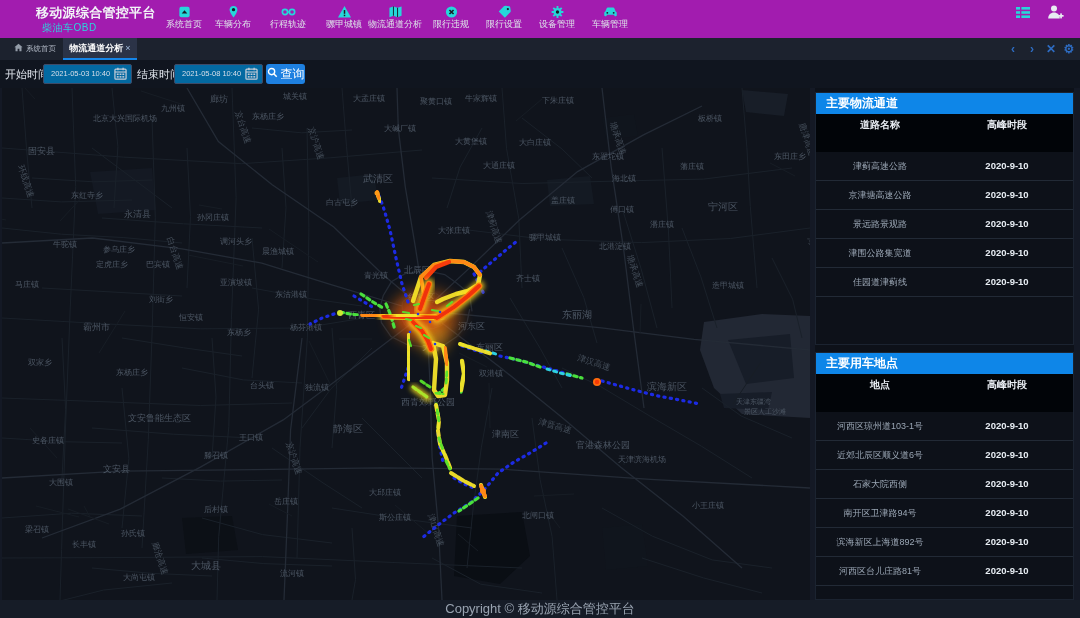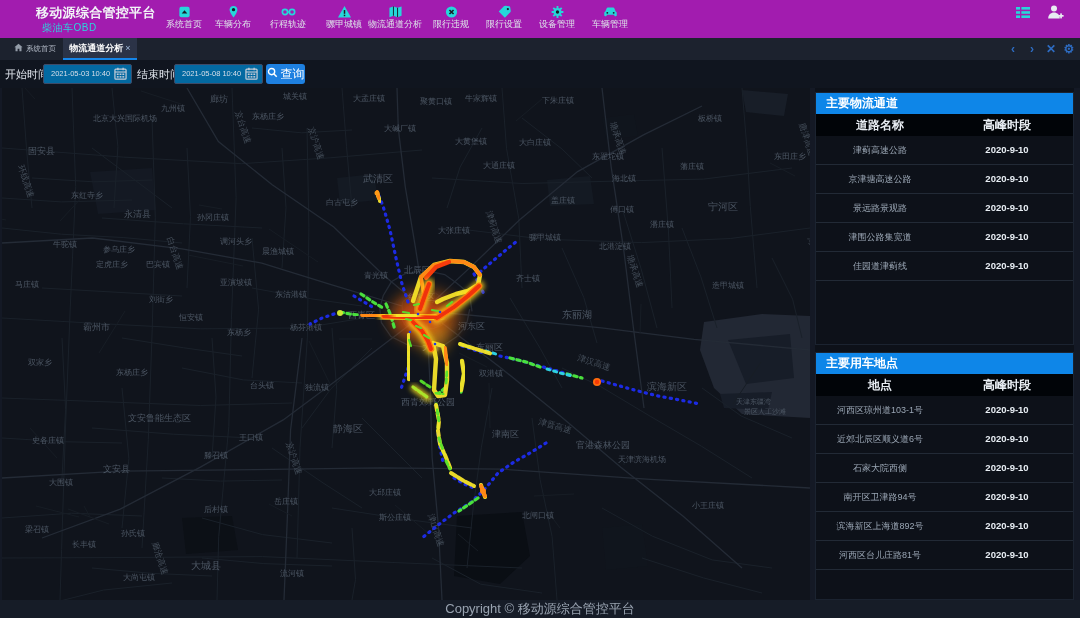--- a/index.html
+++ b/index.html
@@ -25,21 +25,21 @@
 .flabel { position:absolute; top:0; height:28px; line-height:28px; font-size:11px; color:#dfe4ec; }
 .finput { position:absolute; top:4px; width:89px; height:20px; background:#0369a1; border:1px solid #3e4a66;
   border-radius:2px; color:#d9dfe9; font-size:7.5px; line-height:18px; padding-left:7px; }
 .finput svg { position:absolute; right:4px; top:2px; }
 #qbtn { position:absolute; left:266px; top:4px; width:39px; height:20px; background:#1e80e0; border-radius:3px;
   color:#fff; font-size:12px; text-align:center; line-height:20px; }
 #map { position:absolute; left:2px; top:88px; width:808px; height:512px; }
 #rightcol { position:absolute; left:815px; top:88px; width:259px; height:512px; background:#0d1119; }
 .panel { position:absolute; left:0; width:259px; background:#0d1119; border:1px solid #1b2330; }
 .ptitle { height:21px; background:#0e86e8; color:#fff; font-size:12px; font-weight:bold; line-height:21px; padding-left:10px; }
-.phead { height:22px; background:#010408; color:#e8edf3; font-size:12px; font-weight:bold; line-height:22px; }
+.phead { height:38px; background:#010408; color:#e8edf3; font-size:10px; font-weight:bold; line-height:22px; }
 .pc1 { display:inline-block; width:128px; text-align:center; vertical-align:top; }
 .pc2 { display:inline-block; width:126px; text-align:center; vertical-align:top; }
 .prow { height:29px; line-height:28px; border-bottom:1px solid #222a36; }
 .pname { color:#9aa6b4; font-size:9px; }
 .ptime { color:#e8eef4; font-size:9.5px; font-weight:bold; }
 #footer { position:absolute; left:0; top:600px; width:1080px; height:18px; background:#161c27;
   color:#99a3b0; font-size:13px; text-align:center; line-height:18px; }
 </style>
 </head>
 <body>

